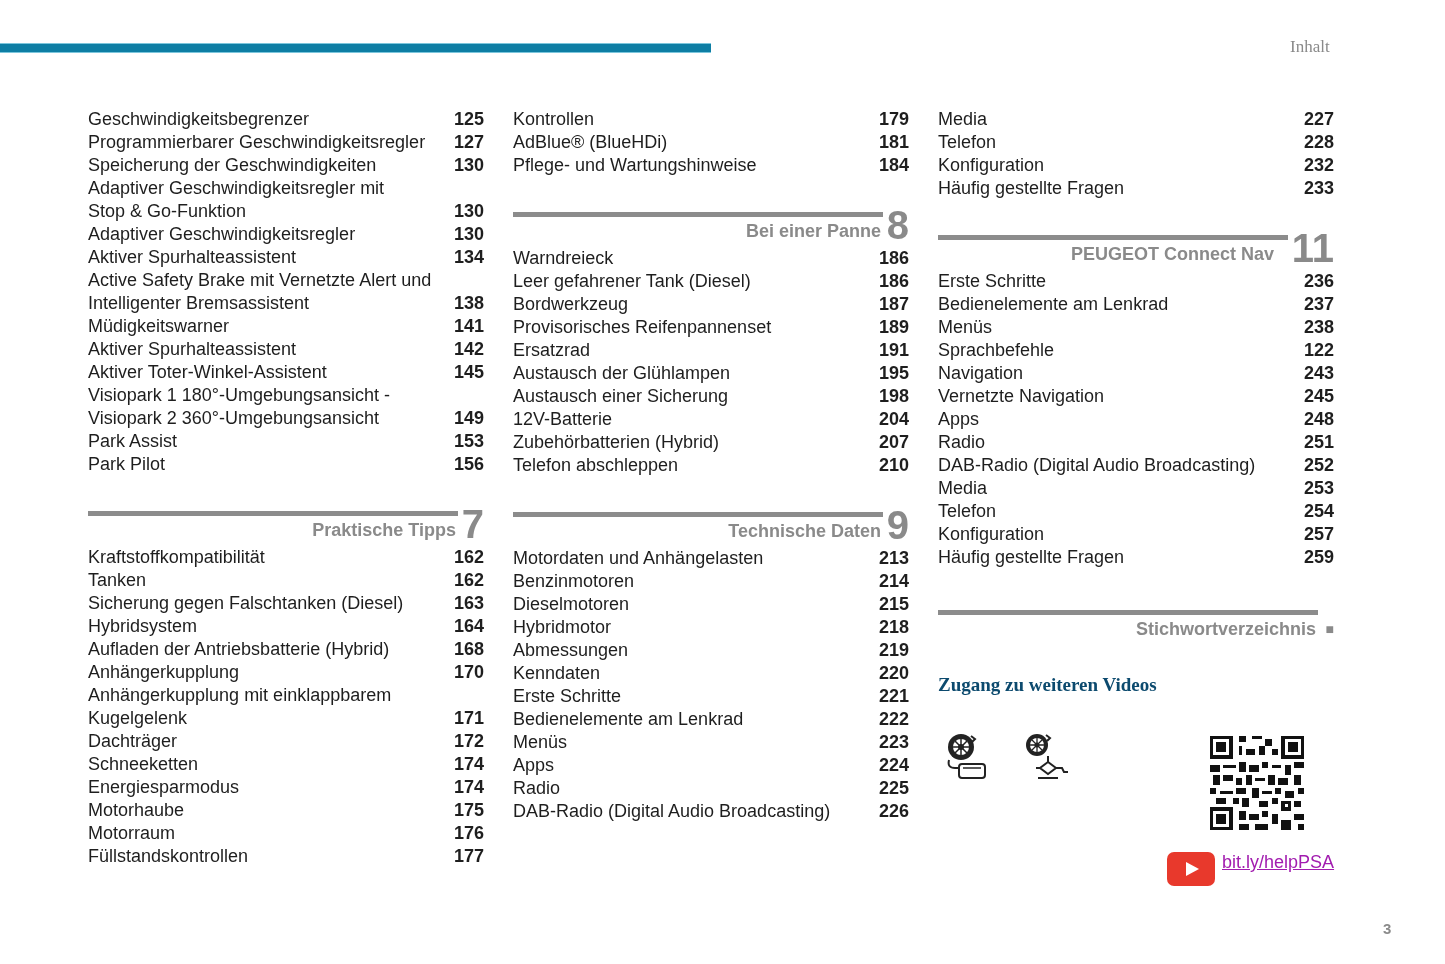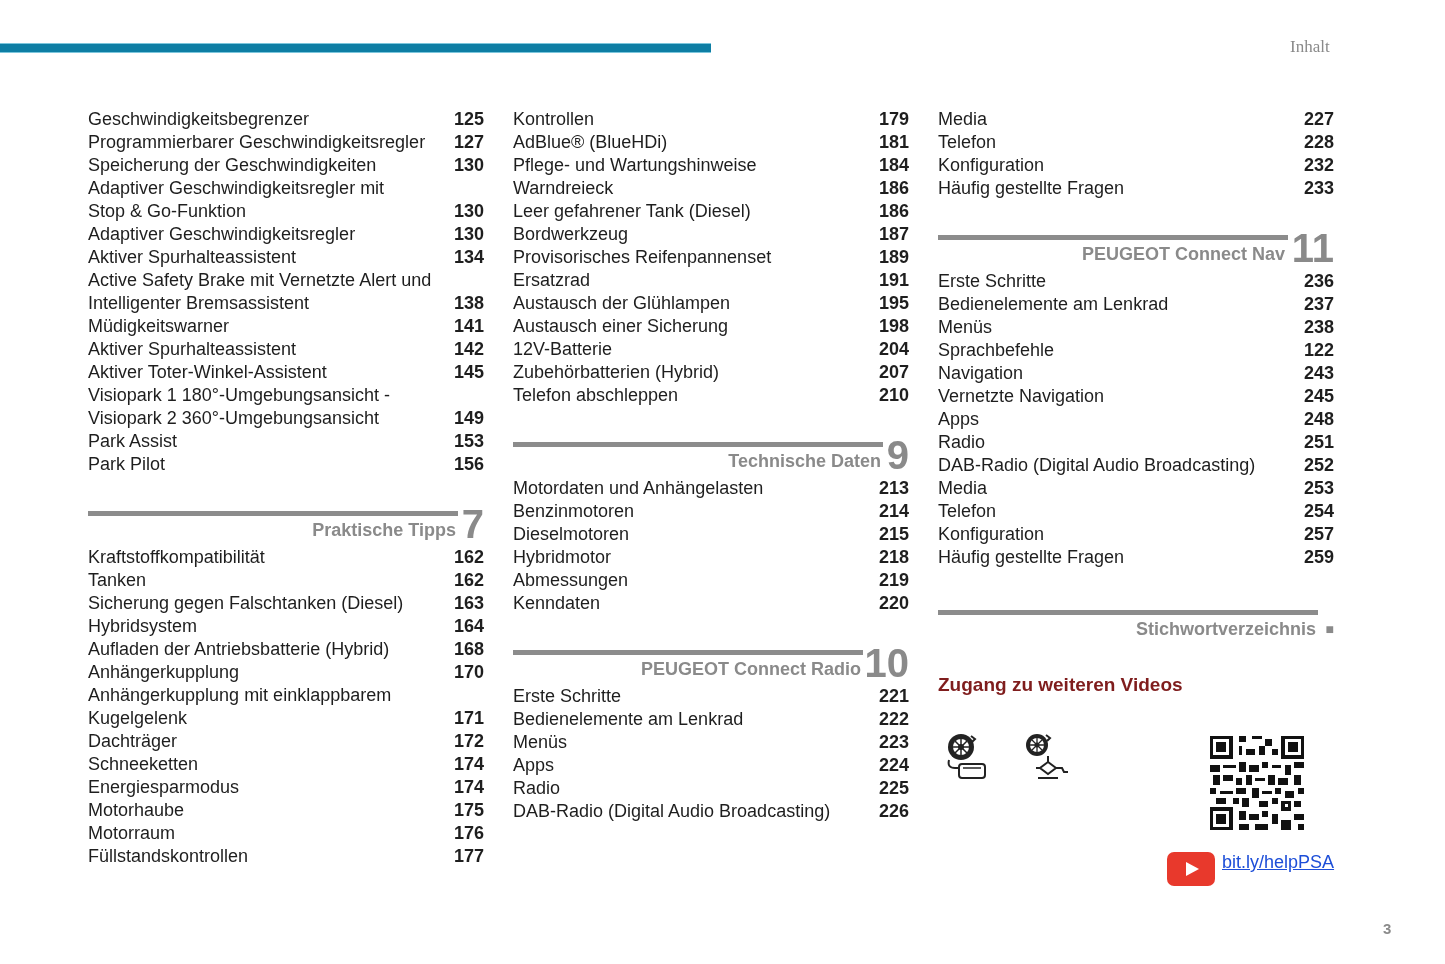--- a/index.html
+++ b/index.html
@@ -18,27 +18,27 @@
 
   .entry { display: flex; justify-content: space-between; align-items: baseline; font-size: 18px; line-height: 23px; height: 23px; white-space: nowrap; }
   .entry .t { color: #1e1e1e; }
   .entry .p { font-weight: bold; color: #1e1e1e; }
 
   .chapter { position: relative; height: 46px; margin-top: 0; }
   .chapter .bar { position: absolute; left: 0; top: 5px; height: 5px; background: #8c8c8c; }
   .chapter .ctitle { position: absolute; top: 14px; font-size: 18px; font-weight: bold; color: #8a8a8a; white-space: nowrap; }
   .chapter .cnum { position: absolute; right: 0; top: -4px; font-size: 40px; font-weight: bold; color: #8a8a8a; line-height: 44px; }
 
-  .videos-title { position: absolute; left: 938px; top: 674px; font-size: 19px; font-weight: bold; color: #7f1d1d; }
+  .videos-title { position: absolute; left: 938px; top: 674px; font-size: 19px; font-weight: bold; color: #0c4a6e; font-family: Liberation Serif, serif; }
   .icon-tyre-kit { position: absolute; left: 943px; top: 732px; }
   .icon-jack { position: absolute; left: 1020px; top: 732px; }
   .qr { position: absolute; left: 1210px; top: 736px; width: 94px; height: 94px; }
   .yt { position: absolute; left: 1167px; top: 852px; width: 48px; height: 34px; background: #e8392c; border-radius: 7px; }
   .yt::after { content: ""; position: absolute; left: 19px; top: 10px; border-left: 13px solid #fff; border-top: 7px solid transparent; border-bottom: 7px solid transparent; }
-  .ytlink { position: absolute; left: 1222px; top: 852px; font-size: 18px; color: #1d4ed8; text-decoration: underline; }
+  .ytlink { position: absolute; left: 1222px; top: 852px; font-size: 18px; color: #a21caf; text-decoration: underline; }
 </style>
 </head>
 <body>
 
 <div class="topbar"></div>
 <div class="inhalt">Inhalt</div>
 
 <div class="col col1">
     <div class="entry">
       <span class="t">Geschwindigkeitsbegrenzer</span>
@@ -172,20 +172,25 @@
       <span class="p">179</span>
     </div>
     <div class="entry">
       <span class="t">AdBlue® (BlueHDi)</span>
       <span class="p">181</span>
     </div>
     <div class="entry">
       <span class="t">Pflege- und Wartungshinweise</span>
       <span class="p">184</span>
     </div>
+    <div class="chapter" style="margin-top: 30px; margin-bottom: -6px;">
+      <div class="bar" style="width: 370px;"></div>
+      <span class="ctitle" style="right: 28px;">Bei einer Panne</span>
+      <span class="cnum">8</span>
+    </div>
     <div class="entry">
       <span class="t">Warndreieck</span>
       <span class="p">186</span>
     </div>
     <div class="entry">
       <span class="t">Leer gefahrener Tank (Diesel)</span>
       <span class="p">186</span>
     </div>
     <div class="entry">
       <span class="t">Bordwerkzeug</span>
@@ -241,70 +246,65 @@
       <span class="p">218</span>
     </div>
     <div class="entry">
       <span class="t">Abmessungen</span>
       <span class="p">219</span>
     </div>
     <div class="entry">
       <span class="t">Kenndaten</span>
       <span class="p">220</span>
     </div>
+    <div class="entry">
+      <span class="t">Erste Schritte</span>
+      <span class="p">221</span>
+    </div>
+    <div class="entry">
+      <span class="t">Bedienelemente am Lenkrad</span>
+      <span class="p">222</span>
+    </div>
+    <div class="entry">
+      <span class="t">Menüs</span>
+      <span class="p">223</span>
+    </div>
+    <div class="entry">
+      <span class="t">Apps</span>
+      <span class="p">224</span>
+    </div>
+    <div class="entry">
+      <span class="t">Radio</span>
+      <span class="p">225</span>
+    </div>
+    <div class="entry">
+      <span class="t">DAB-Radio (Digital Audio Broadcasting)</span>
+      <span class="p">226</span>
+    </div>
+  </div>
+<div class="col col3">
+    <div class="entry">
+      <span class="t">Media</span>
+      <span class="p">227</span>
+    </div>
+    <div class="entry">
+      <span class="t">Telefon</span>
+      <span class="p">228</span>
+    </div>
+    <div class="entry">
+      <span class="t">Konfiguration</span>
+      <span class="p">232</span>
+    </div>
+    <div class="entry">
+      <span class="t">Häufig gestellte Fragen</span>
+      <span class="p">233</span>
+    </div>
     <div class="chapter" style="margin-top: 30px; margin-bottom: -6px;">
       <div class="bar" style="width: 350px;"></div>
-      <span class="ctitle" style="right: 48px;">PEUGEOT Connect Radio</span>
-      <span class="cnum">10</span>
-    </div>
-    <div class="entry">
-      <span class="t">Erste Schritte</span>
-      <span class="p">221</span>
-    </div>
-    <div class="entry">
-      <span class="t">Bedienelemente am Lenkrad</span>
-      <span class="p">222</span>
-    </div>
-    <div class="entry">
-      <span class="t">Menüs</span>
-      <span class="p">223</span>
-    </div>
-    <div class="entry">
-      <span class="t">Apps</span>
-      <span class="p">224</span>
-    </div>
-    <div class="entry">
-      <span class="t">Radio</span>
-      <span class="p">225</span>
-    </div>
-    <div class="entry">
-      <span class="t">DAB-Radio (Digital Audio Broadcasting)</span>
-      <span class="p">226</span>
-    </div>
-  </div>
-<div class="col col3">
-    <div class="entry">
-      <span class="t">Media</span>
-      <span class="p">227</span>
-    </div>
-    <div class="entry">
-      <span class="t">Telefon</span>
-      <span class="p">228</span>
-    </div>
-    <div class="entry">
-      <span class="t">Konfiguration</span>
-      <span class="p">232</span>
-    </div>
-    <div class="entry">
-      <span class="t">Häufig gestellte Fragen</span>
-      <span class="p">233</span>
-    </div>
-    <div class="chapter" style="margin-top: 30px; margin-bottom: -6px;">
-      <div class="bar" style="width: 350px;"></div>
-      <span class="ctitle" style="right: 49px; margin-left: 40px;">PEUGEOT Connect Nav</span>
+      <span class="ctitle" style="right: 60px; margin-left: 40px;">PEUGEOT Connect Nav</span>
       <span class="cnum">11</span>
     </div>
     <div class="entry">
       <span class="t">Erste Schritte</span>
       <span class="p">236</span>
     </div>
     <div class="entry">
       <span class="t">Bedienelemente am Lenkrad</span>
       <span class="p">237</span>
     </div>

